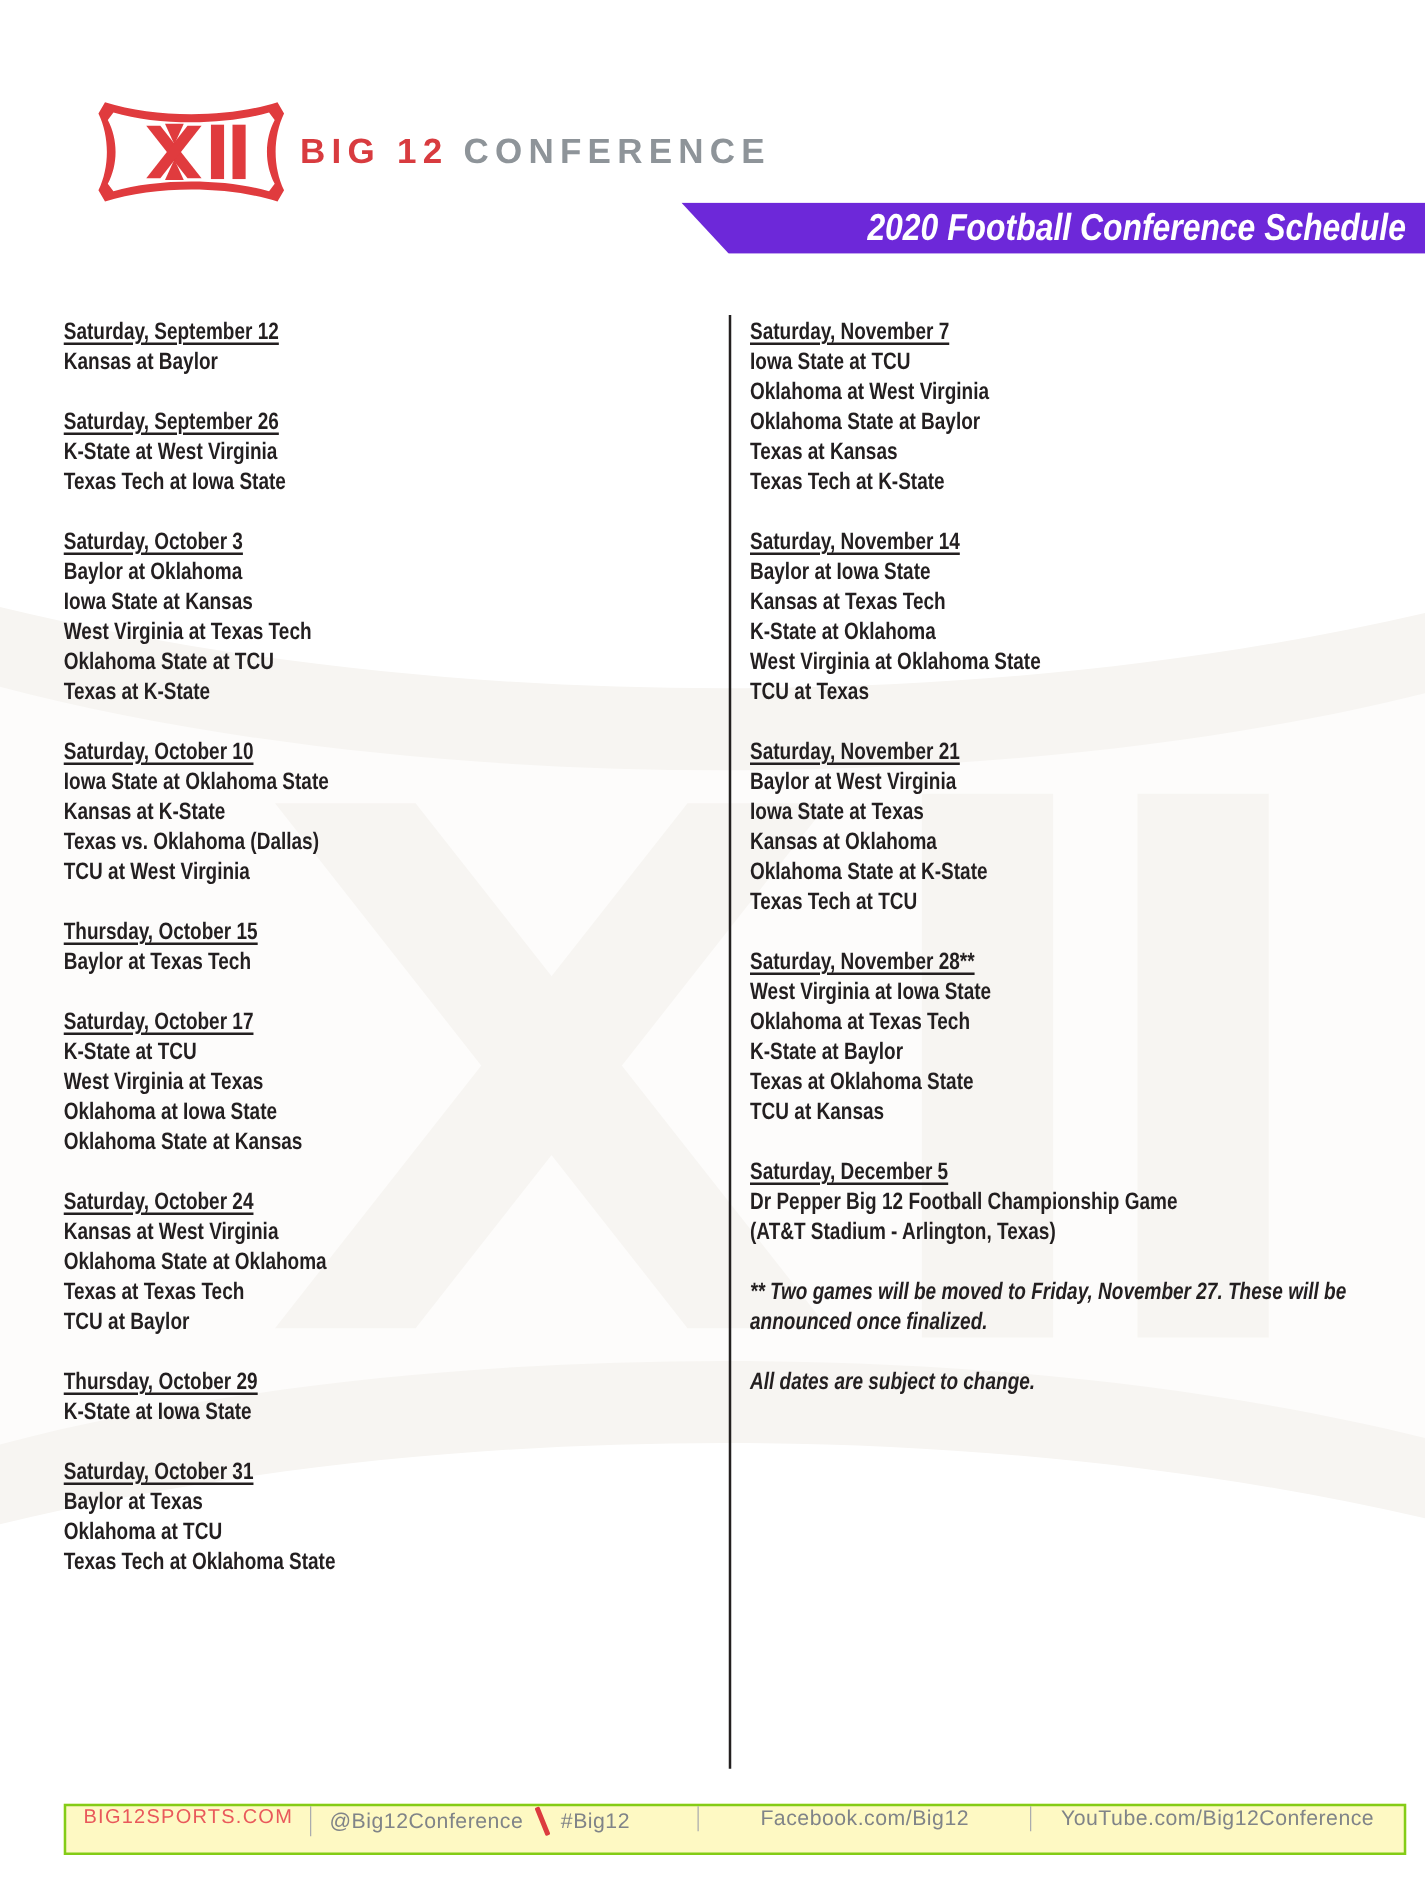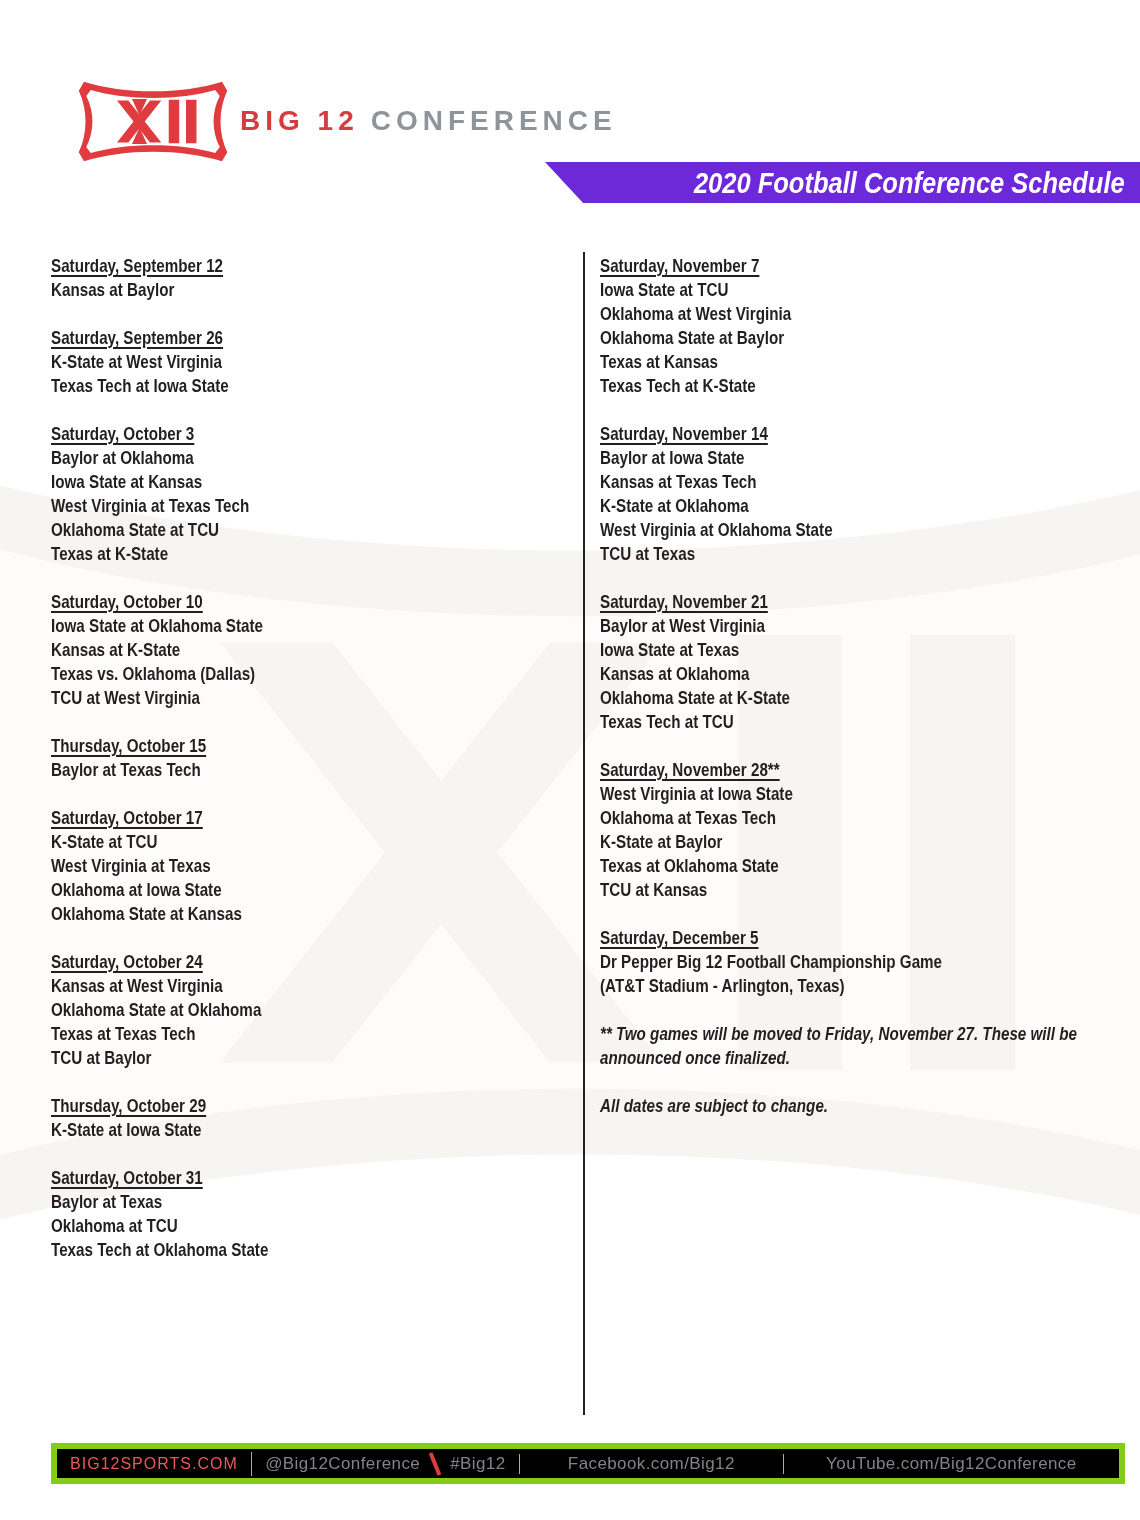--- a/index.html
+++ b/index.html
@@ -36,31 +36,31 @@
   .block { margin:0 0 24px 0; }
   .block p, .notes p { margin:0; font-size:19px; font-weight:bold; line-height:24px; color:#231F20; white-space:nowrap; }
   .date {
     text-decoration:underline; text-decoration-thickness:2px; text-underline-offset:3px;
   }
   .notes p { font-style:italic; }
   .notes .footnote { margin-bottom:24px; }
   
   .footer {
     position:absolute; left:51px; top:1443px; width:1074px; height:41px; z-index:2;
-    border:6px solid #84cc16; box-sizing:border-box; display:flex; align-items:center;
-    background:#000000;
+    border:2px solid #84cc16; box-sizing:border-box; display:flex; align-items:flex-start;
+    background:#fef9c3;
   }
   .fcell {
     display:flex; align-items:center; justify-content:center;
     font-size:17px; color:#808488; letter-spacing:0.4px; white-space:nowrap;
   }
   .fcell + .fcell { border-left:1px solid #AAACAE; }
   .f1 { flex:0 0 18.25%; color:#E9595B; font-size:16px; letter-spacing:1px; }
   .f2 { flex:0 0 25.15%; }
-  .f3 { flex:0 0 24.75%; }
+  .f3 { flex:0 0 24.75%;margin-left:40px; }
   .f4 { flex:1 1 auto; }
   .slash {
     display:inline-block; width:4px; height:24px; background:#DC3C3F;
     transform:rotate(-22deg); margin:0 13px; border-radius:1px;
   }
 </style>
 </head>
 <body>
 
 <div class="page">

